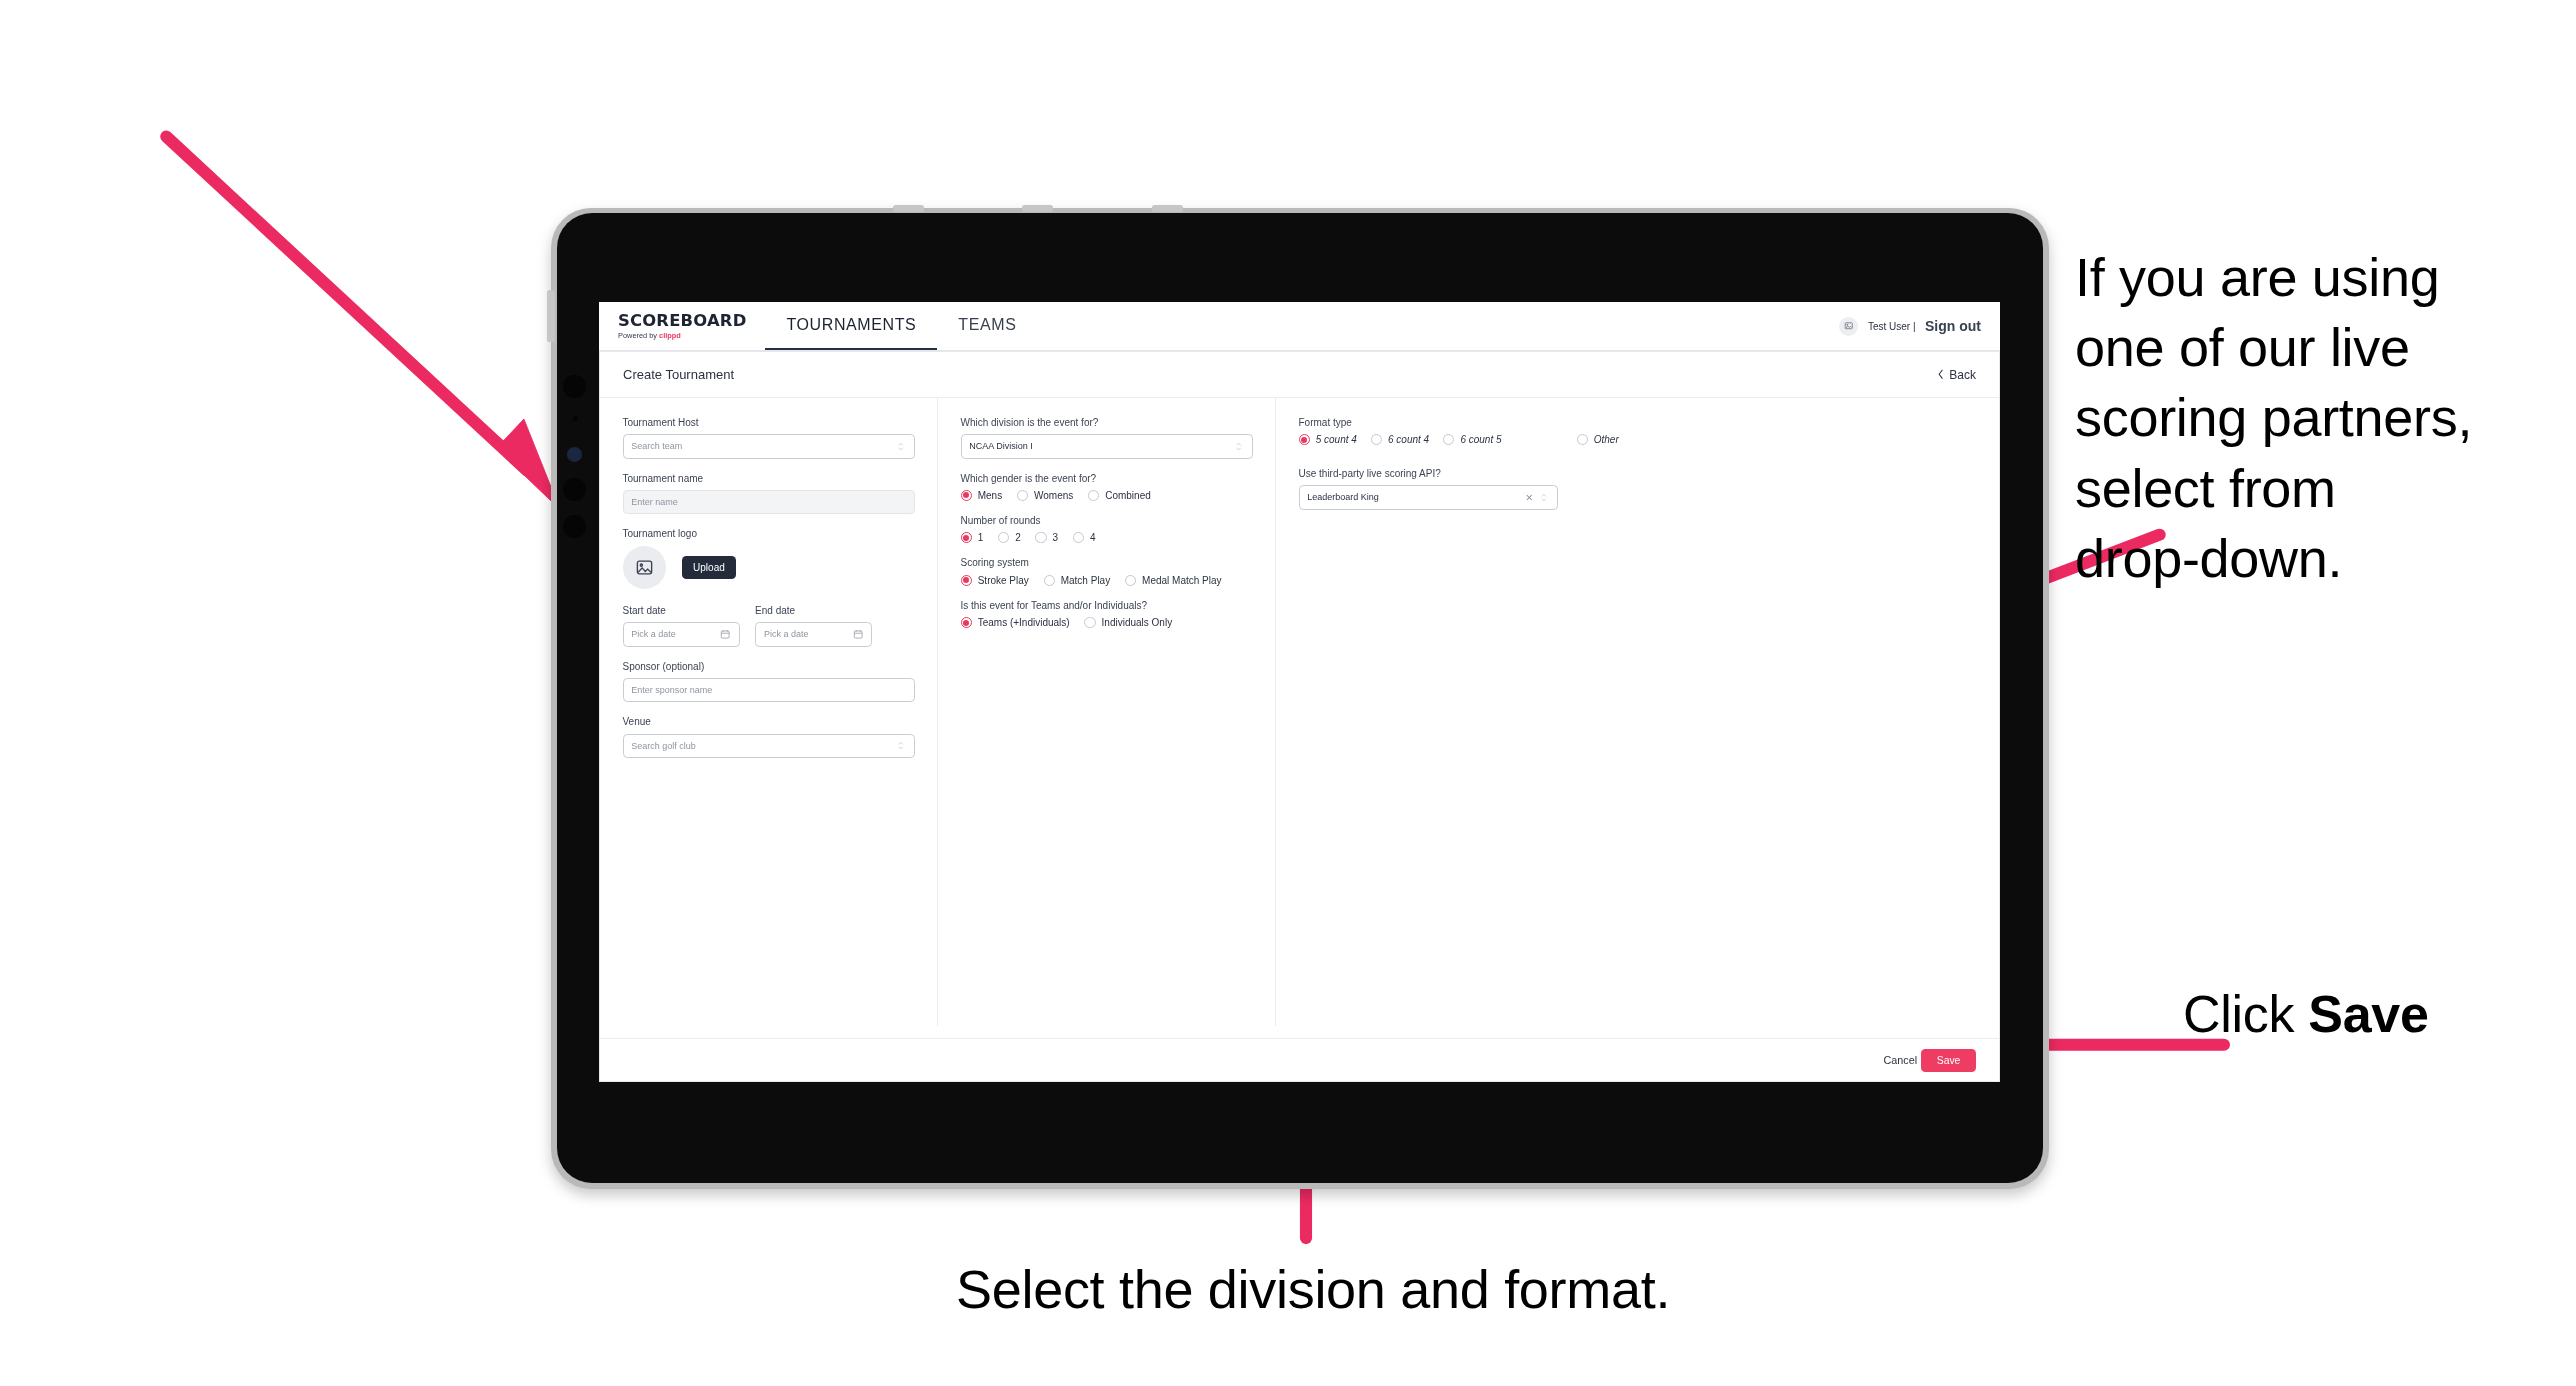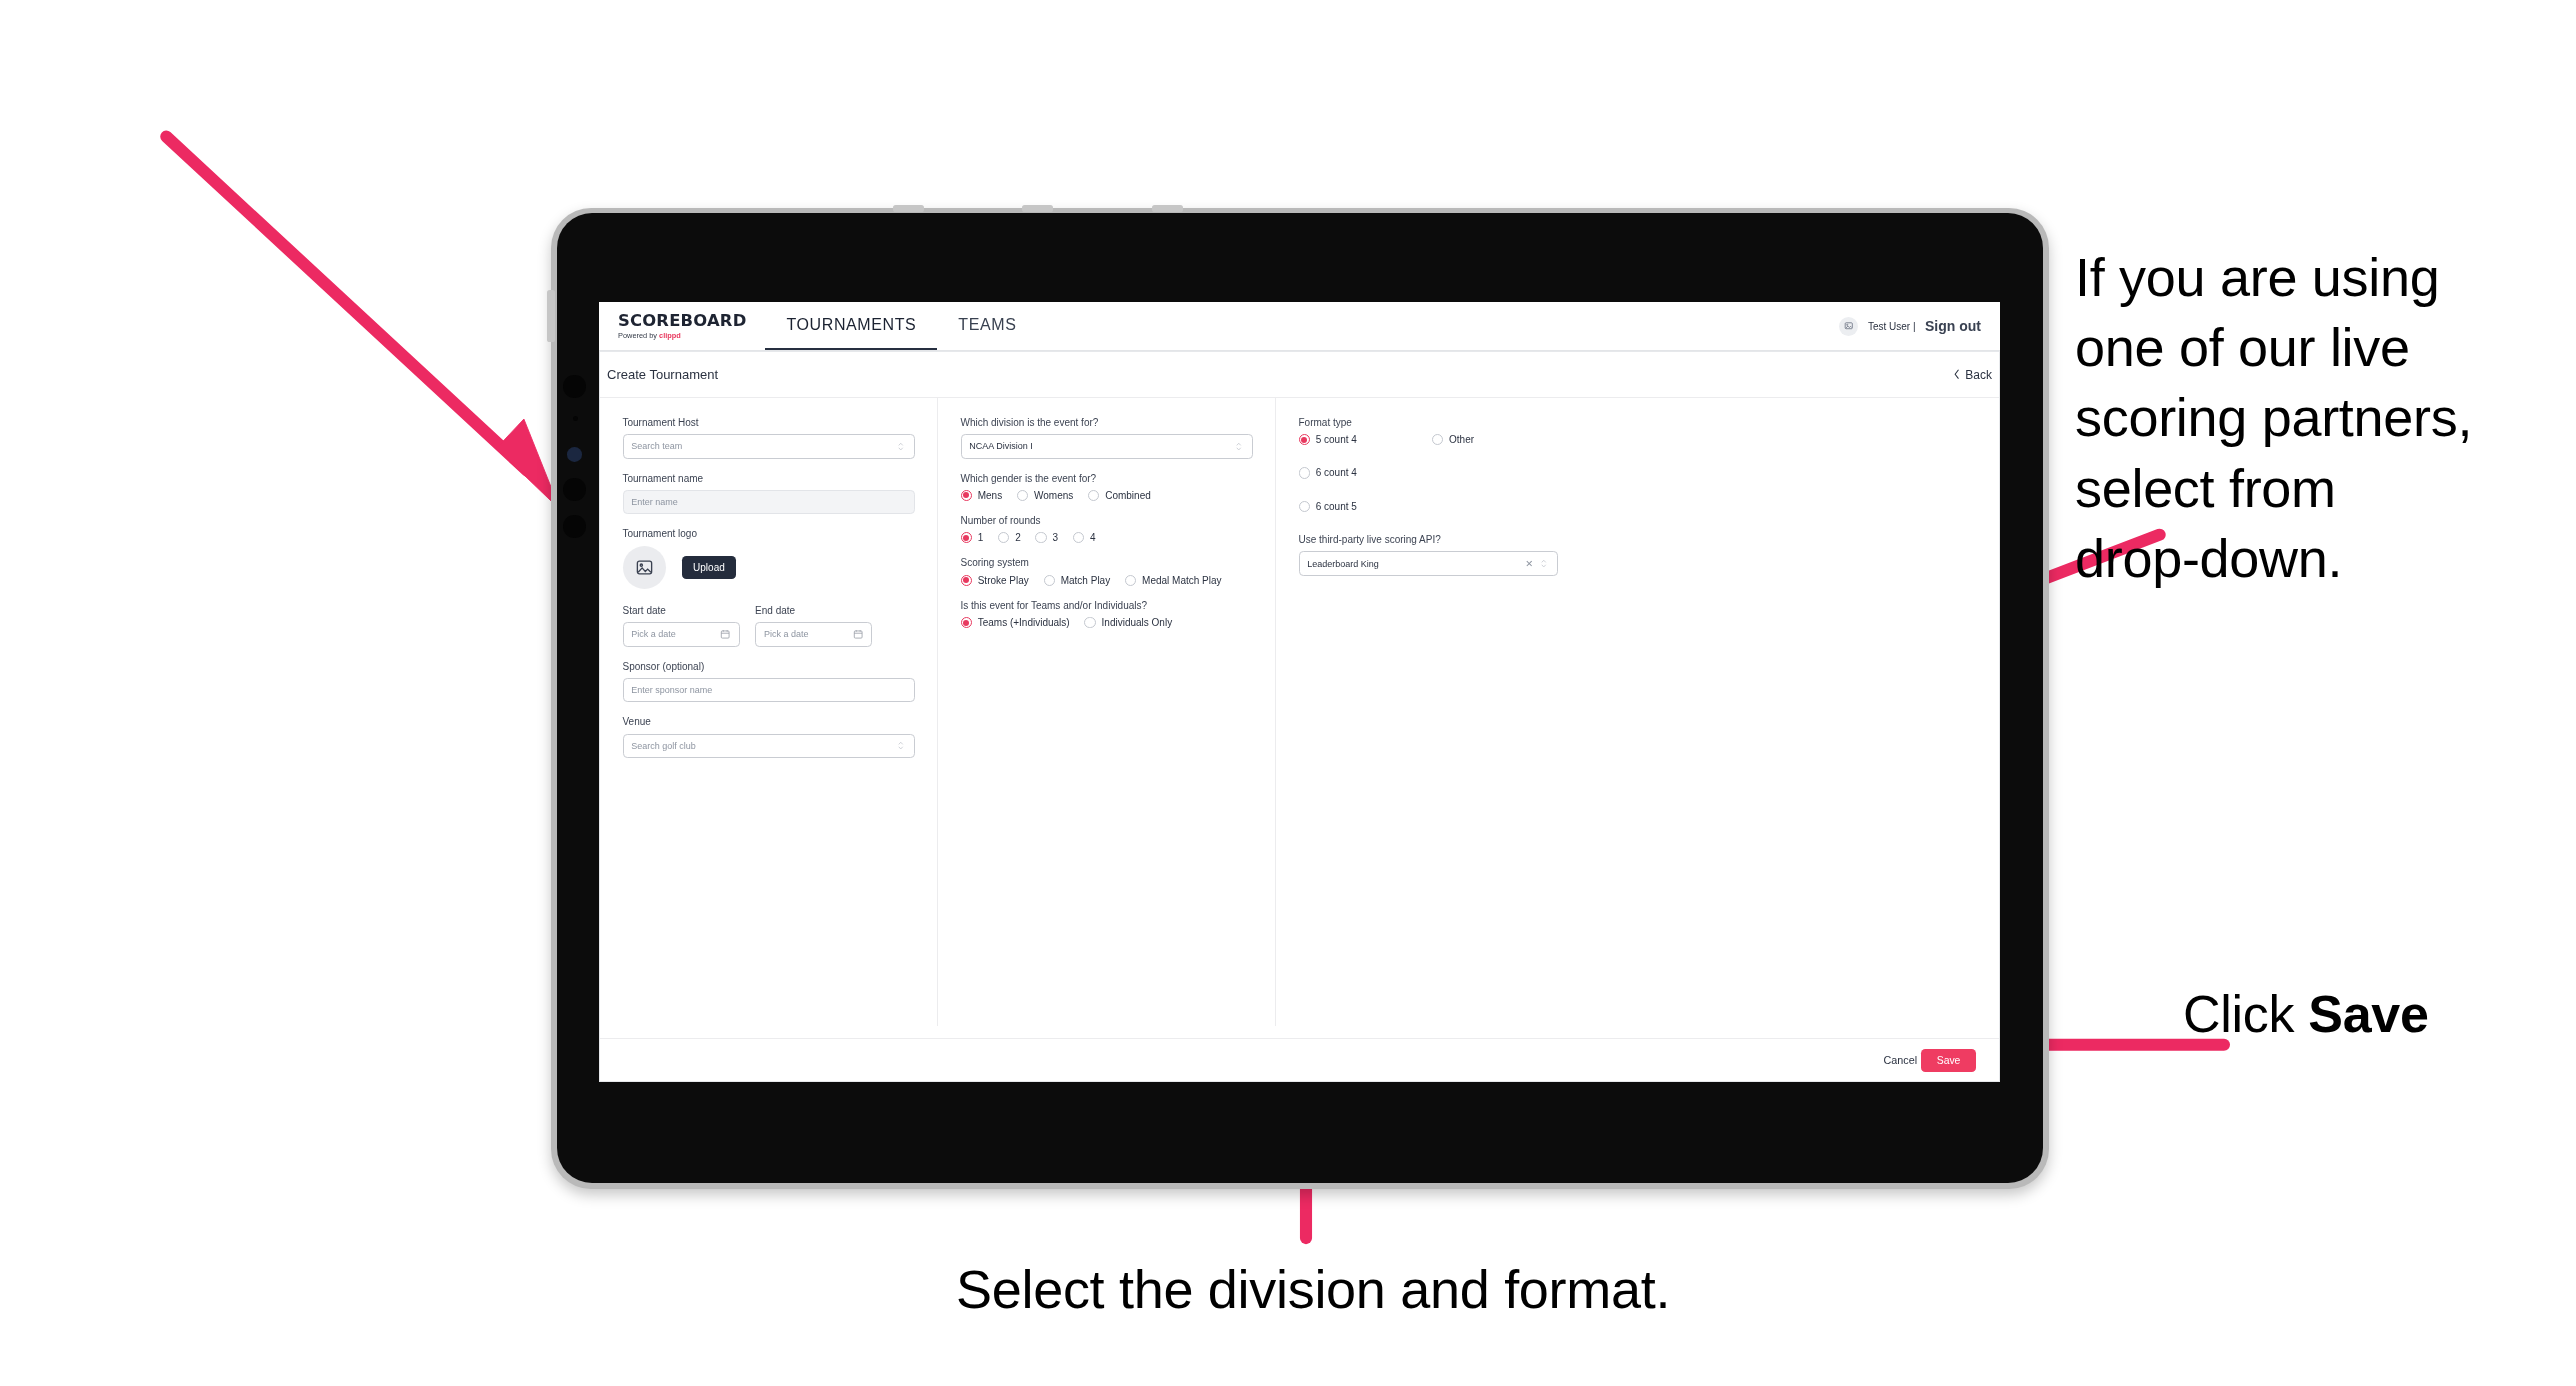--- a/index.html
+++ b/index.html
@@ -89,21 +89,21 @@
   .user-name{font-size:10px;color:#2a3140;}
   .sign-out{font-size:14px;color:#3a4252;cursor:pointer;font-weight:bold;}
 
   .card{
     position:absolute;left:0;top:49px;right:0;bottom:0;
     background:#ffffff;border:0.9px solid #e6e8eb;
     display:flex;flex-direction:column;
   }
   .card-head{
     height:45px;display:flex;align-items:center;
-    padding:0 7px;border-bottom:0.9px solid #ececee;
+    padding:0 23px;border-bottom:0.9px solid #ececee;
   }
   .card-title{font-size:13px;color:#2b3241;}
   .back{
     margin-left:auto;font-size:12px;color:#2b3241;cursor:pointer;
     display:flex;align-items:center;gap:5.2px;
   }
 
   .columns{flex:1;display:flex;min-height:0;}
   .col{padding:19px 22.5px 0 22.5px;}
   .col-1{width:292px;border-right:0.9px solid #ececee;}
@@ -143,21 +143,21 @@
     border:1.2px solid #c4c8cf;box-sizing:border-box;
     display:flex;align-items:center;justify-content:center;
   }
   .radio.on .dot{border-color:#e8395f;}
   .radio.on .dot::after{
     content:"";width:6px;height:6px;border-radius:50%;background:#e8395f;
   }
   .radio .rl{font-size:10px;color:#2b3241;}
 
   .fmt-grid{display:flex;margin-bottom:22.5px;}
-  .fmt-col{display:flex;flex-direction:column;gap:22px;}
+  .fmt-col{display:flex;flex-direction:row;gap:14px;font-style:italic;}
   .fmt-col.second{margin-left:75px;}
   .fmt-col .radio{margin-right:0;}
 
   .card-foot{
     height:42px;border-top:0.9px solid #ececee;background:#ffffff;
     display:flex;align-items:center;justify-content:flex-end;
     gap:4px;padding:0 23px;margin-top:12px;
   }
   .cancel-btn{font-size:10.8px;color:#2b3241;cursor:pointer;}
   .save-btn{

